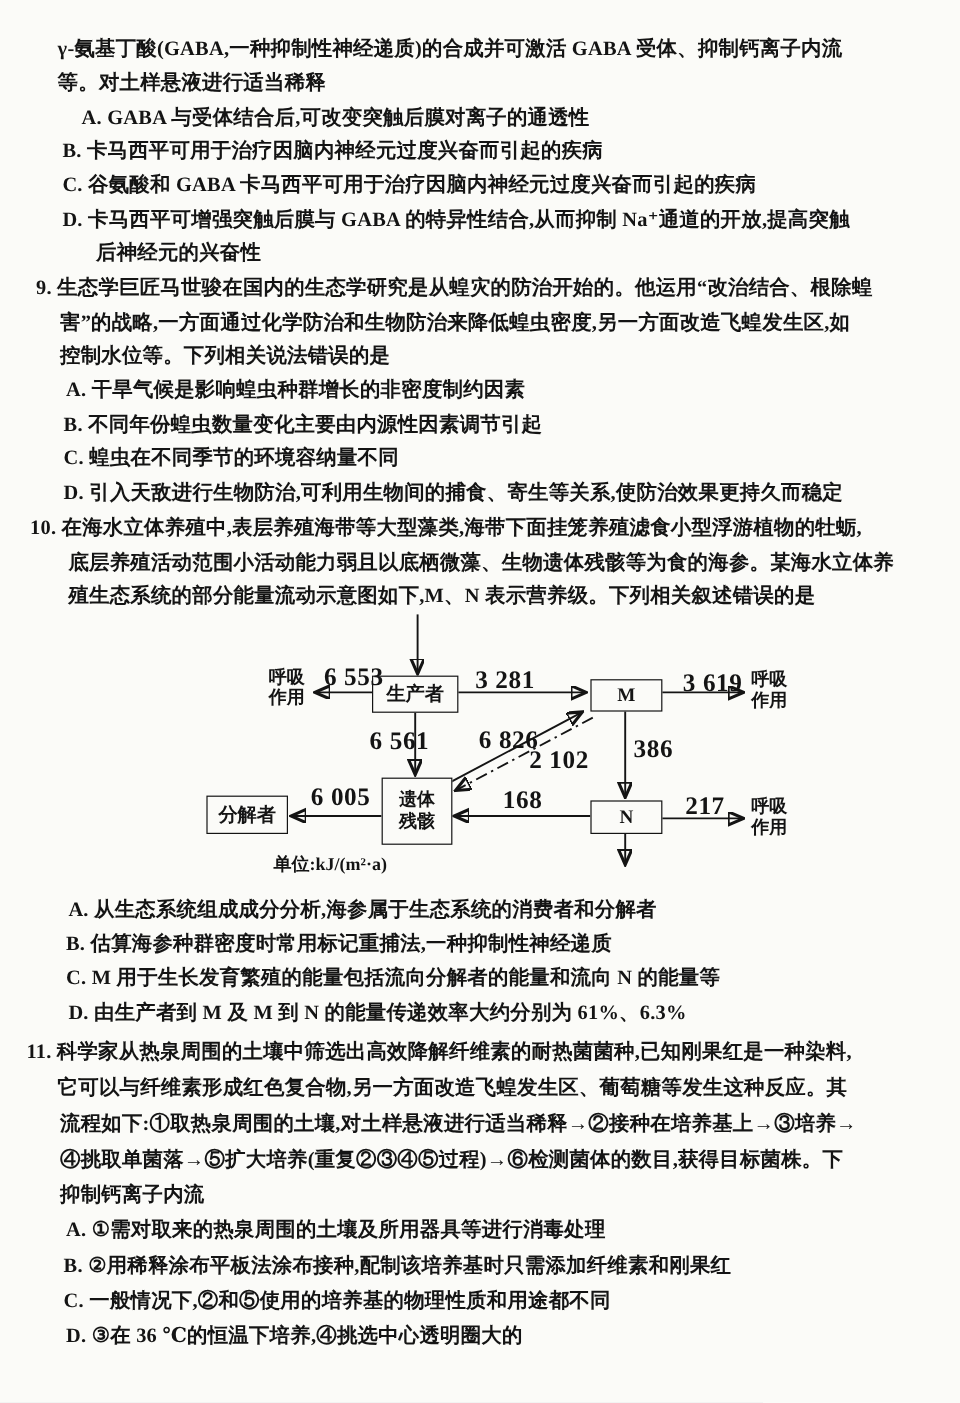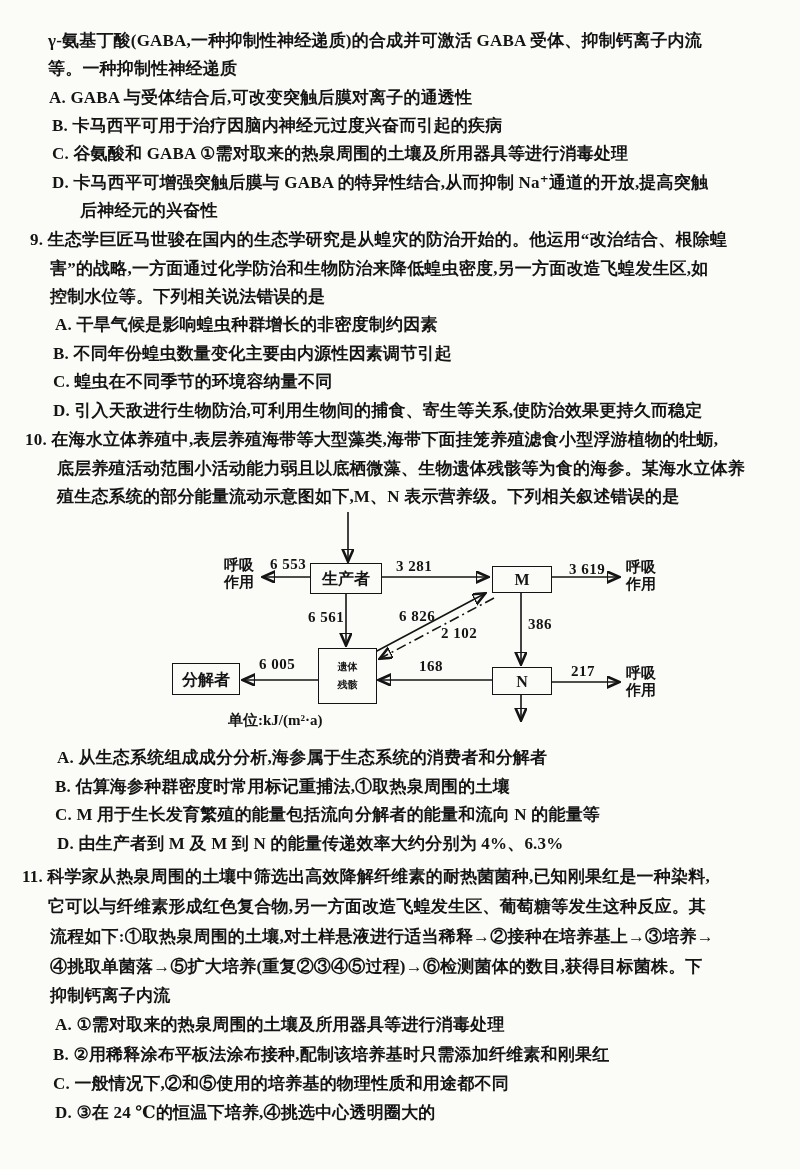--- a/index.html
+++ b/index.html
@@ -10,44 +10,44 @@
   }
   .ln{
     position:absolute;font-size:17px;line-height:22px;height:22px;
     white-space:nowrap;font-weight:600;letter-spacing:0.2px;
   }
   .dbox{
     position:absolute;border:1.6px solid #141414;background:#fbfbf8;
     display:flex;align-items:center;justify-content:center;
     font-size:16px;font-weight:600;text-align:center;line-height:19px;
   }
-  .dbox.two{white-space:pre-line;font-size:10px;line-height:18px;}
+  .dbox.two{white-space:pre-line;font-size:15px;line-height:18px;}
   .dlabel{
-    position:absolute;font-size:15px;font-weight:600;line-height:16px;
+    position:absolute;font-size:21px;font-weight:600;line-height:16px;
     white-space:nowrap;letter-spacing:0.5px;font-family:Liberation Serif, serif;
   }
   .resp{
     position:absolute;font-size:15px;font-weight:600;line-height:17px;
     white-space:pre-line;
   }
   .unit{position:absolute;font-size:15px;font-weight:600;white-space:nowrap;}
   svg.flows{position:absolute;left:150px;top:505px;}
   svg.flows line, svg.flows path{stroke:#141414;stroke-width:1.6;fill:none;}
 </style>
 </head>
 <body>
 
 <div class="page">
 
   <section>
     <div class="ln" style="left:48px;top:30px">γ-氨基丁酸(GABA,一种抑制性神经递质)的合成并可激活 GABA 受体、抑制钙离子内流</div>
-    <div class="ln" style="left:48px;top:58px">等。一种抑制性神经递质</div>
-    <div class="ln" style="left:49px;top:87px">A. GABA 与受体结合后,可改变突触后膜对离子的通透性</div>
+    <div class="ln" style="left:48px;top:58px">等。对土样悬液进行适当稀释</div>
+    <div class="ln" style="left:68px;top:87px">A. GABA 与受体结合后,可改变突触后膜对离子的通透性</div>
     <div class="ln" style="left:52px;top:115px">B. 卡马西平可用于治疗因脑内神经元过度兴奋而引起的疾病</div>
-    <div class="ln" style="left:52px;top:143px">C. 谷氨酸和 GABA ①需对取来的热泉周围的土壤及所用器具等进行消毒处理</div>
+    <div class="ln" style="left:52px;top:143px">C. 谷氨酸和 GABA 卡马西平可用于治疗因脑内神经元过度兴奋而引起的疾病</div>
     <div class="ln" style="left:52px;top:172px">D. 卡马西平可增强突触后膜与 GABA 的特异性结合,从而抑制 Na⁺通道的开放,提高突触</div>
     <div class="ln" style="left:80px;top:200px">后神经元的兴奋性</div>
   </section>
 
   <section>
     <div class="ln" style="left:30px;top:229px">9. 生态学巨匠马世骏在国内的生态学研究是从蝗灾的防治开始的。他运用“改治结合、根除蝗</div>
     <div class="ln" style="left:50px;top:258px">害”的战略,一方面通过化学防治和生物防治来降低蝗虫密度,另一方面改造飞蝗发生区,如</div>
     <div class="ln" style="left:50px;top:286px">控制水位等。下列相关说法错误的是</div>
     <div class="ln" style="left:55px;top:314px">A. 干旱气候是影响蝗虫种群增长的非密度制约因素</div>
     <div class="ln" style="left:53px;top:343px">B. 不同年份蝗虫数量变化主要由内源性因素调节引起</div>
@@ -115,30 +115,30 @@
       <div class="dlabel" style="left:441px;top:625px">2 102</div>
       <div class="dlabel" style="left:528px;top:616px">386</div>
       <div class="dlabel" style="left:259px;top:656px">6 005</div>
       <div class="dlabel" style="left:419px;top:658px">168</div>
       <div class="dlabel" style="left:571px;top:663px">217</div>
 
       <div class="unit" style="left:228px;top:711px">单位:kJ/(m²·a)</div>
     </div>
 
     <div class="ln" style="left:57px;top:747px">A. 从生态系统组成成分分析,海参属于生态系统的消费者和分解者</div>
-    <div class="ln" style="left:55px;top:776px">B. 估算海参种群密度时常用标记重捕法,①取热泉周围的土壤</div>
+    <div class="ln" style="left:55px;top:776px">B. 估算海参种群密度时常用标记重捕法,一种抑制性神经递质</div>
     <div class="ln" style="left:55px;top:804px">C. M 用于生长发育繁殖的能量包括流向分解者的能量和流向 N 的能量等</div>
-    <div class="ln" style="left:57px;top:833px">D. 由生产者到 M 及 M 到 N 的能量传递效率大约分别为 4%、6.3%</div>
+    <div class="ln" style="left:57px;top:833px">D. 由生产者到 M 及 M 到 N 的能量传递效率大约分别为 61%、6.3%</div>
   </section>
 
   <section>
     <div class="ln" style="left:22px;top:866px">11. 科学家从热泉周围的土壤中筛选出高效降解纤维素的耐热菌菌种,已知刚果红是一种染料,</div>
     <div class="ln" style="left:48px;top:896px">它可以与纤维素形成红色复合物,另一方面改造飞蝗发生区、葡萄糖等发生这种反应。其</div>
     <div class="ln" style="left:50px;top:926px">流程如下:①取热泉周围的土壤,对土样悬液进行适当稀释→②接种在培养基上→③培养→</div>
     <div class="ln" style="left:50px;top:956px">④挑取单菌落→⑤扩大培养(重复②③④⑤过程)→⑥检测菌体的数目,获得目标菌株。下</div>
     <div class="ln" style="left:50px;top:985px">抑制钙离子内流</div>
     <div class="ln" style="left:55px;top:1014px">A. ①需对取来的热泉周围的土壤及所用器具等进行消毒处理</div>
     <div class="ln" style="left:53px;top:1044px">B. ②用稀释涂布平板法涂布接种,配制该培养基时只需添加纤维素和刚果红</div>
     <div class="ln" style="left:53px;top:1073px">C. 一般情况下,②和⑤使用的培养基的物理性质和用途都不同</div>
-    <div class="ln" style="left:55px;top:1102px">D. ③在 24 ℃的恒温下培养,④挑选中心透明圈大的</div>
+    <div class="ln" style="left:55px;top:1102px">D. ③在 36 ℃的恒温下培养,④挑选中心透明圈大的</div>
   </section>
 
 </div>
 
 </body></html>

